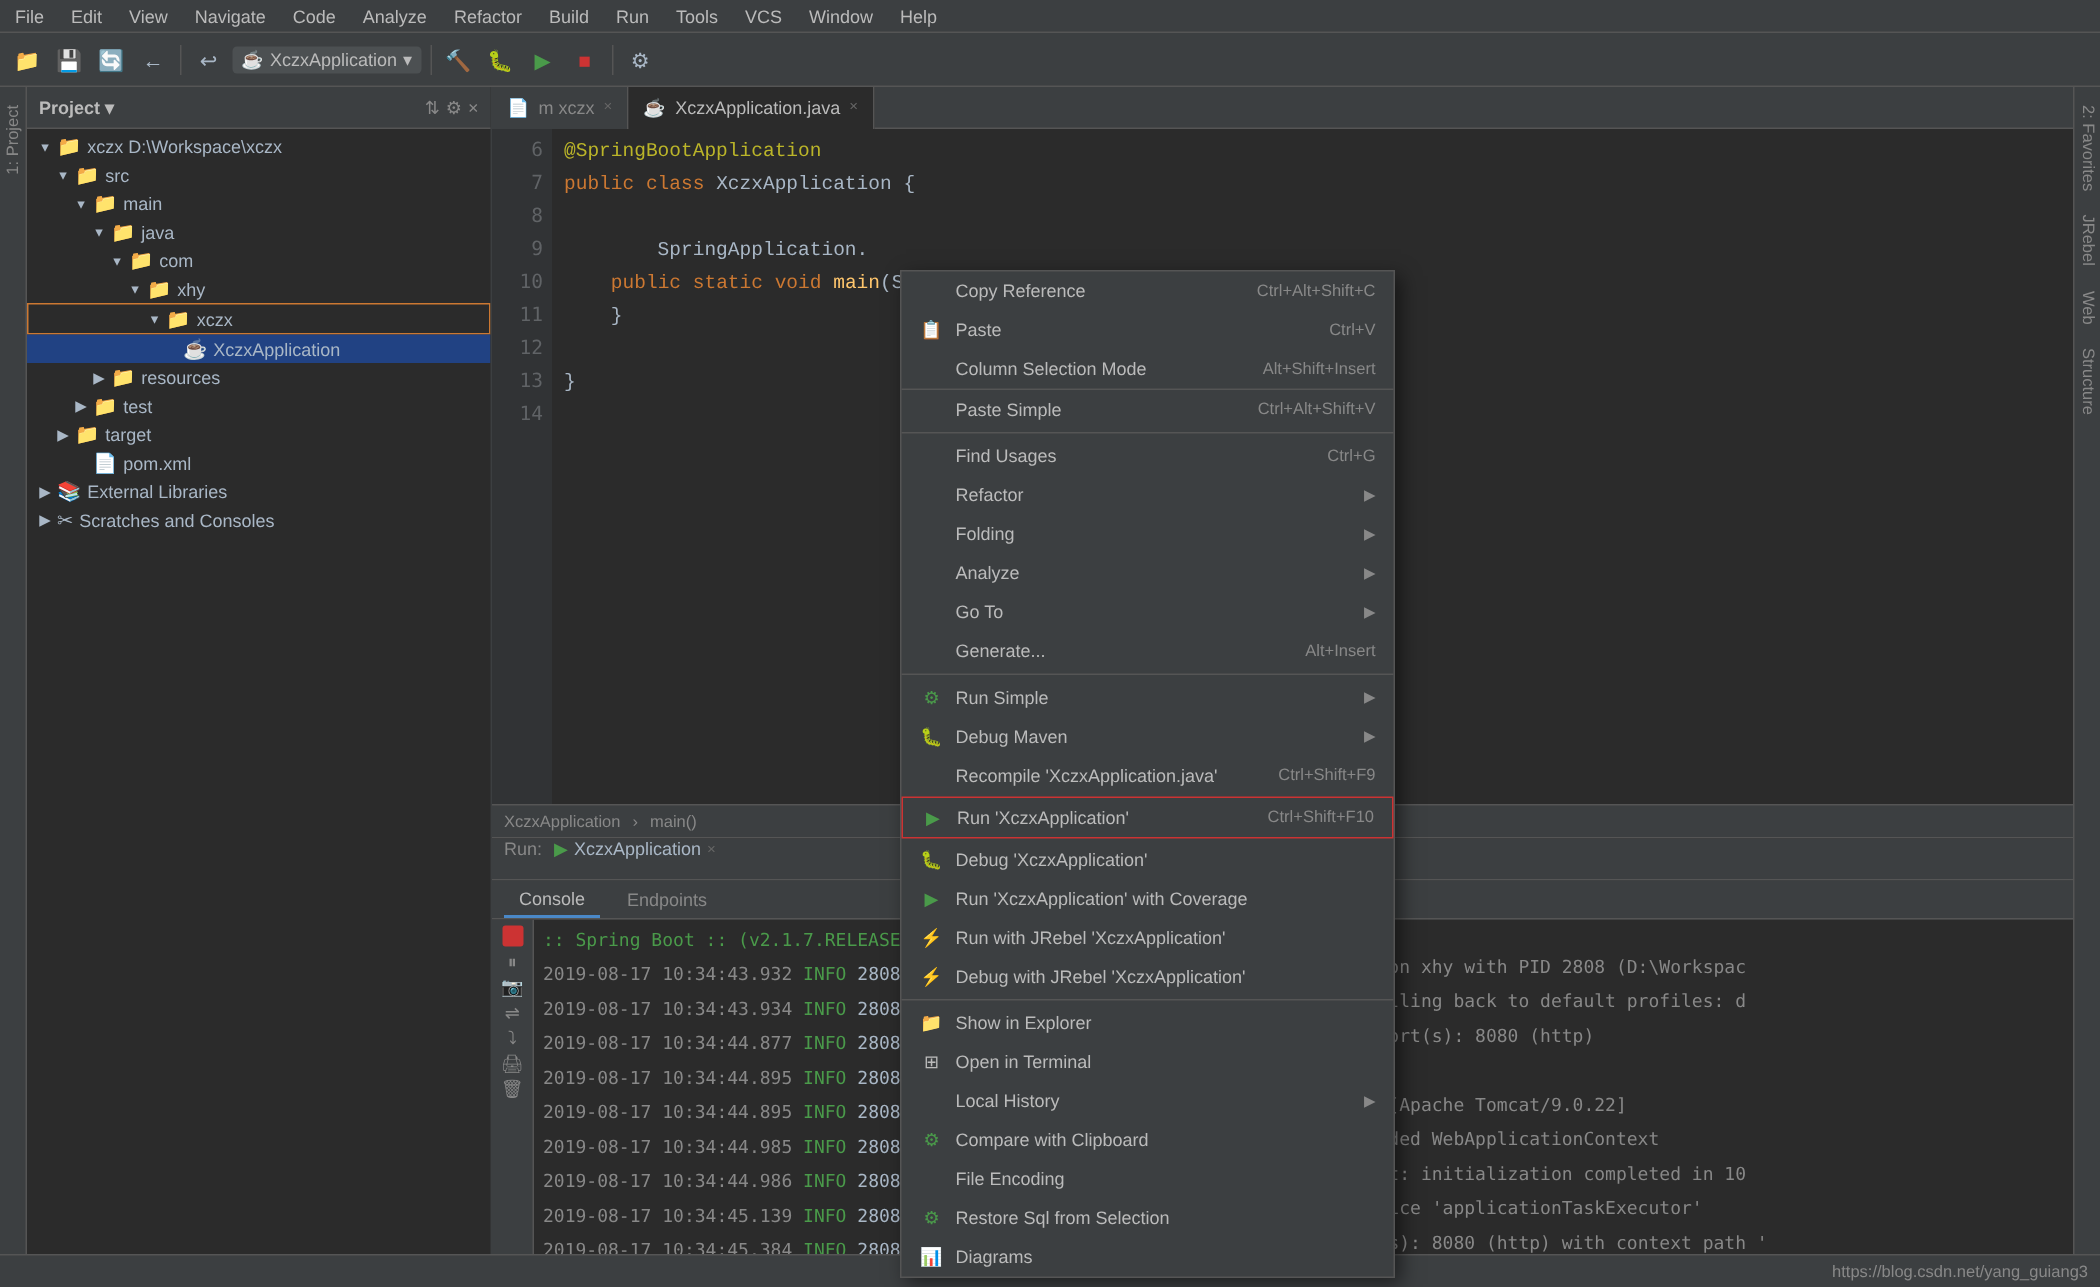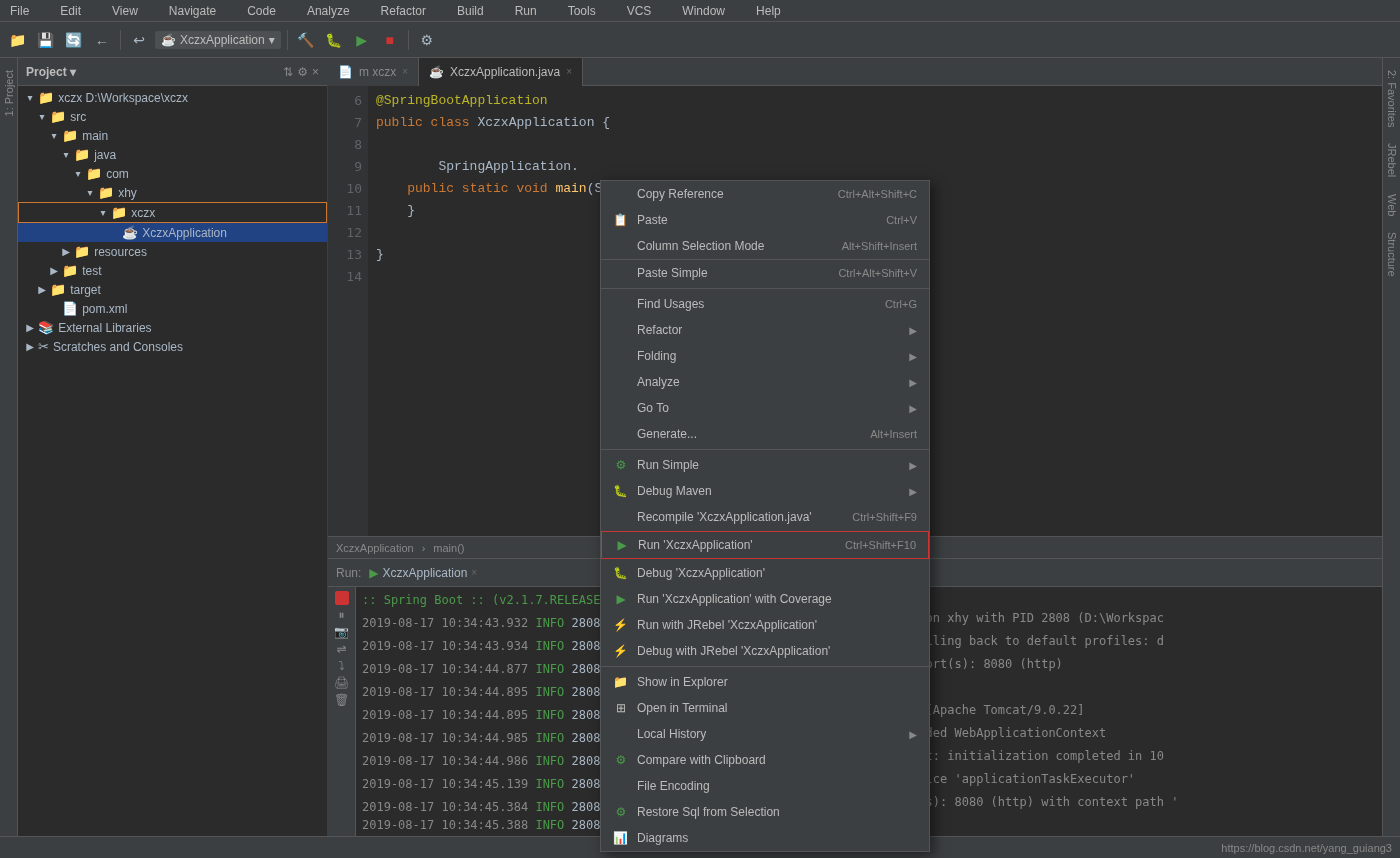--- a/index.html
+++ b/index.html
@@ -14,21 +14,21 @@
       position: relative;
     }
 
     
     .menubar {
       display: flex;
       align-items: center;
       background: #3c3f41;
       height: 22px;
       padding: 0 4px;
-      gap: 19px;
+      gap: 6px;
       border-bottom: 1px solid #555;
     }
     .menubar-item {
       padding: 2px 6px;
       font-size: 12px;
       color: #bbbbbb;
       cursor: pointer;
       border-radius: 2px;
     }
 
@@ -218,21 +218,21 @@
     }
     .bottom-tab {
       padding: 4px 10px;
       font-size: 12px;
       color: #888;
       cursor: pointer;
     }
     .bottom-tab.active { color: #bbbbbb; border-bottom: 2px solid #4a88c7; }
     .run-header {
       display: flex;
-      align-items: center;
+      align-items: flex-start;
       background: #3c3f41;
       height: 28px;
       padding: 0 8px;
       gap: 8px;
       border-bottom: 1px solid #555;
       font-size: 12px;
     }
     .run-tab {
       display: flex;
       align-items: center;
@@ -523,20 +523,24 @@
 
       <div style="height:300px; border-top:1px solid #555; display:flex; flex-direction:column;">
         <div class="run-header">
           <span style="color:#888;">Run:</span>
           <div class="run-tab">
             <span style="color:#4a9a4a;">▶</span>
             <span>XczxApplication</span>
             <span style="color:#666; font-size:10px;">×</span>
           </div>
         </div>
+        <div style="display:flex; align-items:center; background:#3c3f41; border-bottom:1px solid #555; padding:0 8px; gap:8px; height:26px;">
+          <div class="bottom-tab active">Console</div>
+          <div class="bottom-tab">Endpoints</div>
+        </div>
         <div style="flex:1; display:flex; overflow:hidden;">
 
           <div style="width:28px; background:#3c3f41; border-right:1px solid #555; display:flex; flex-direction:column; align-items:center; gap:3px; padding:4px 2px;">
             <div style="width:14px; height:14px; background:#cc3333; border-radius:2px; cursor:pointer;"></div>
             <div style="color:#888; font-size:12px; cursor:pointer;">⏸</div>
             <div style="color:#888; font-size:12px; cursor:pointer;">📷</div>
             <div style="color:#888; font-size:12px; cursor:pointer;">⇌</div>
             <div style="color:#888; font-size:12px; cursor:pointer;">⤵</div>
             <div style="color:#888; font-size:12px; cursor:pointer;">🖨</div>
             <div style="color:#888; font-size:12px; cursor:pointer;">🗑</div>

